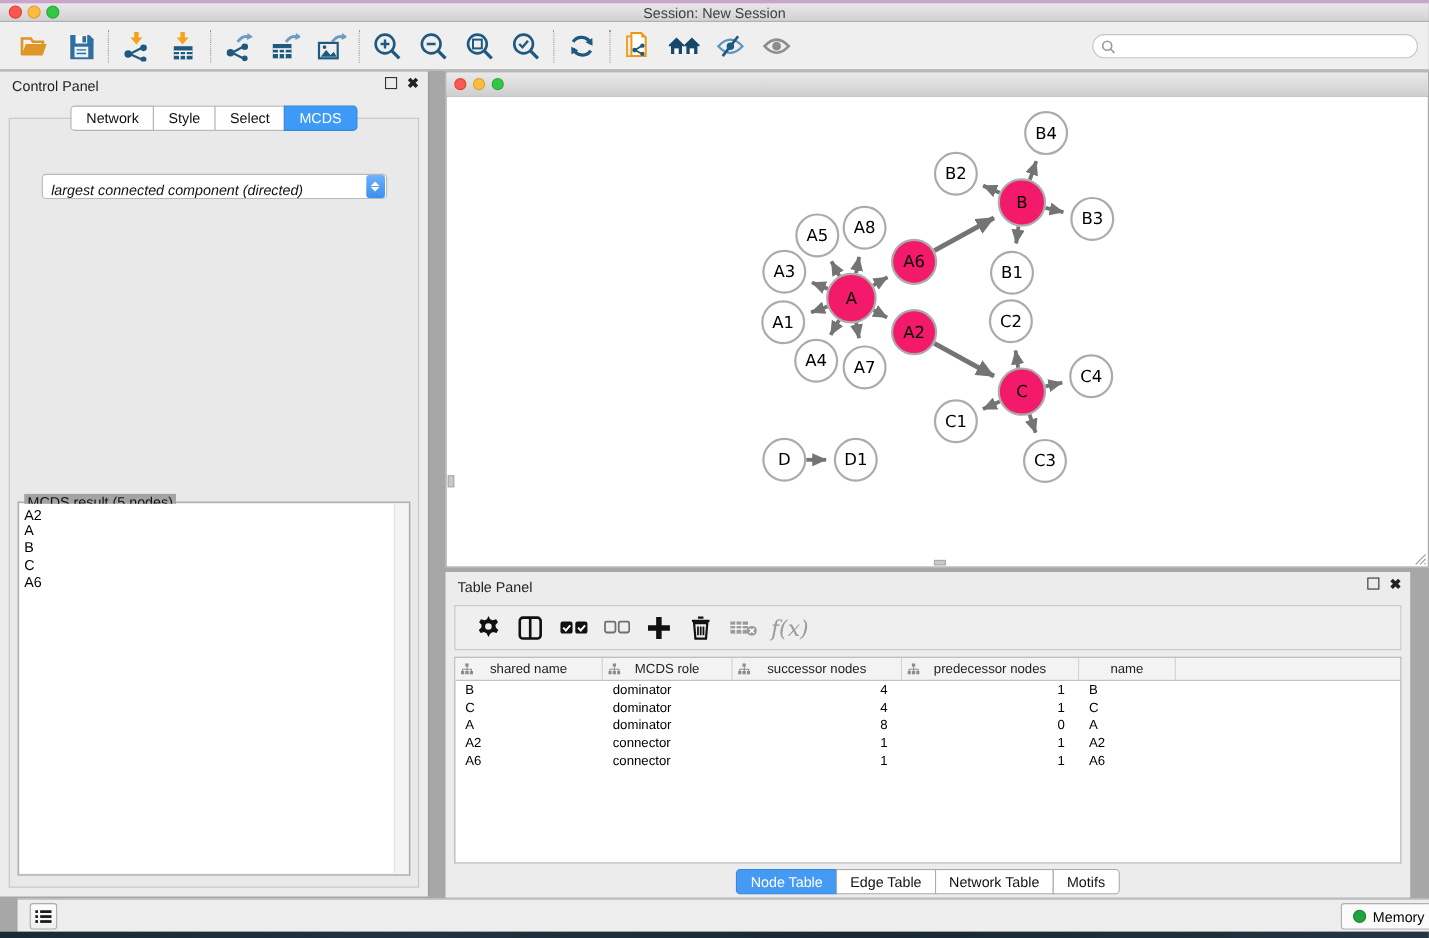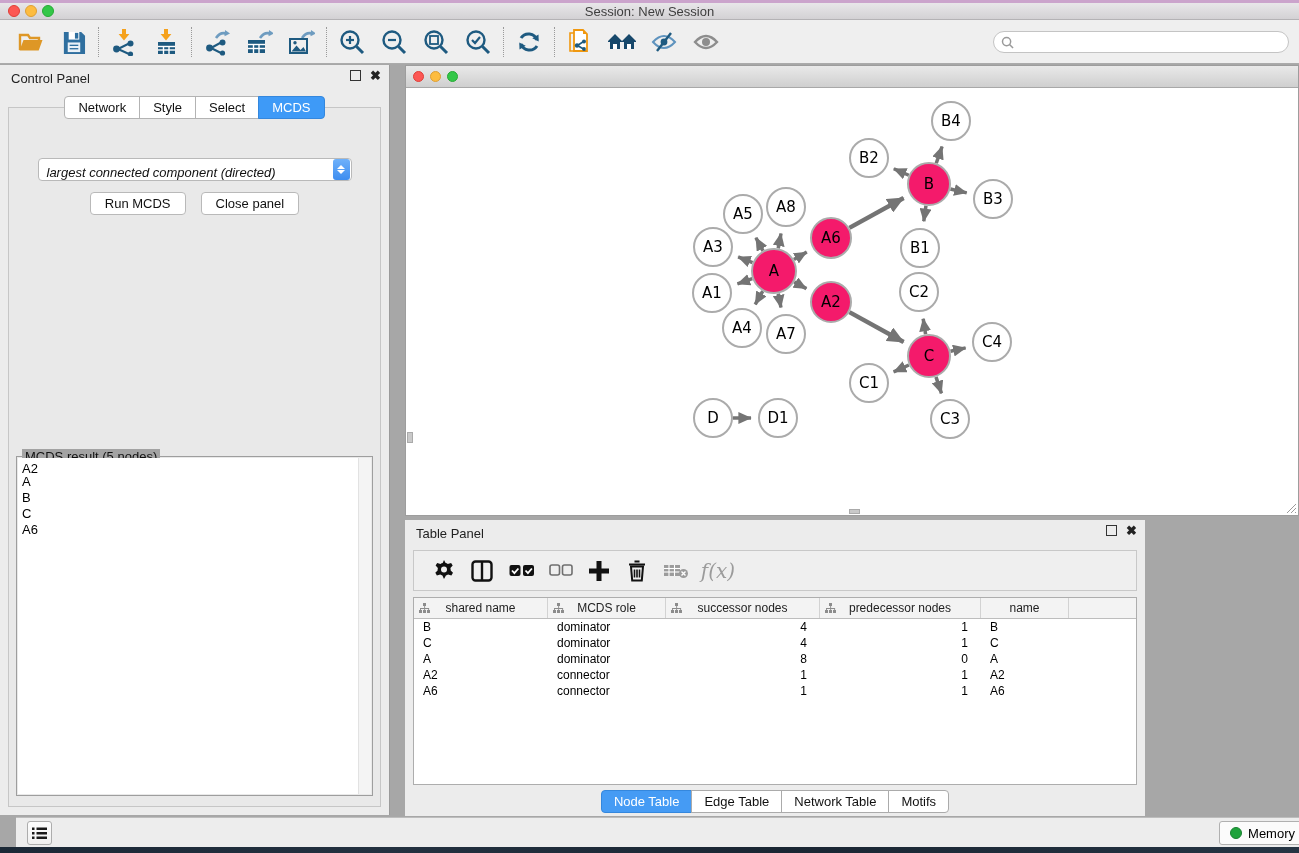--- a/index.html
+++ b/index.html
@@ -78,21 +78,21 @@
   .net-titlebar .traffic { width:11px; height:11px; top:5px; }
   .nt-red { left:7px; } .nt-yellow { left:24px; } .nt-green { left:41px; }
   .net-title { position:absolute; width:100%; top:4px; text-align:center; font-size:13px; color:#2e2e2e;margin-top:32px; }
   .net-canvas { position:absolute; left:1px; right:1px; top:22px; bottom:1px; background:#fff; }
   .net-canvas svg { position:absolute; left:0; top:0; }
   .v-thumb { position:absolute; left:0px; top:344px; width:6px; height:11px; background:#c9c9c9; border:1px solid #aaa; }
   .h-thumb { position:absolute; left:442px; bottom:0px; width:11px; height:5px; background:#c9c9c9; border:1px solid #aaa; }
   .resize-grip { position:absolute; right:1px; bottom:1px; width:12px; height:12px; }
 
   
-  .tpanel { position:absolute; left:405px; top:456px; width:740px; height:296px; background:#ececec; }
+  .tpanel { position:absolute; left:405px; top:456px; width:877px; height:296px; background:#ececec; }
   .tp-toolbar { position:absolute; left:8px; right:8px; top:30px; height:41px;
     background:#efefef; border:1px solid #c8c8c8; display:flex; align-items:center; }
   .tp-ico { height:30px; display:flex; align-items:center; justify-content:center; }
   .fx-label { font-family:"DejaVu Serif", serif; font-style:italic; font-size:20px; color:#9b9b9b; }
   .ttable { position:absolute; left:8px; right:8px; top:77px; height:188px;
     background:#fff; border:1px solid #adadad; overflow:hidden; }
   .thead { display:flex; height:21px; background:#f3f3f3; border-bottom:1px solid #bdbdbd; }
   .th { position:relative; display:flex; align-items:center; justify-content:center;
     font-size:12px; color:#222; border-right:1px solid #d2d2d2; }
   .th .col-ico { position:absolute; left:5px; top:5px; }
@@ -310,24 +310,20 @@
           <div class="seg-tab">Select</div>
           <div class="seg-tab active">MCDS</div>
         </div>
       <div class="cp-content">
         <div class="dropdown">
           <span class="dd-text">largest connected component (directed)</span>
           <span class="dd-stepper">
               <i class="dd-up"></i>
               <i class="dd-down"></i>
             </span>
-        </div>
-        <div class="cp-buttons">
-          <button class="cbtn">Run MCDS</button>
-          <button class="cbtn">Close panel</button>
         </div>
         <div class="mcds-box">
           <span class="mcds-legend">MCDS result (5 nodes)</span>
           <div class="mcds-list" id="mcds-list">
             <div class="mcds-scroll"></div>
           <div class="mcds-item" style="padding-top: 3px;">A2</div>
               <div class="mcds-item">A</div>
               <div class="mcds-item">B</div>
               <div class="mcds-item">C</div>
               <div class="mcds-item">A6</div>

